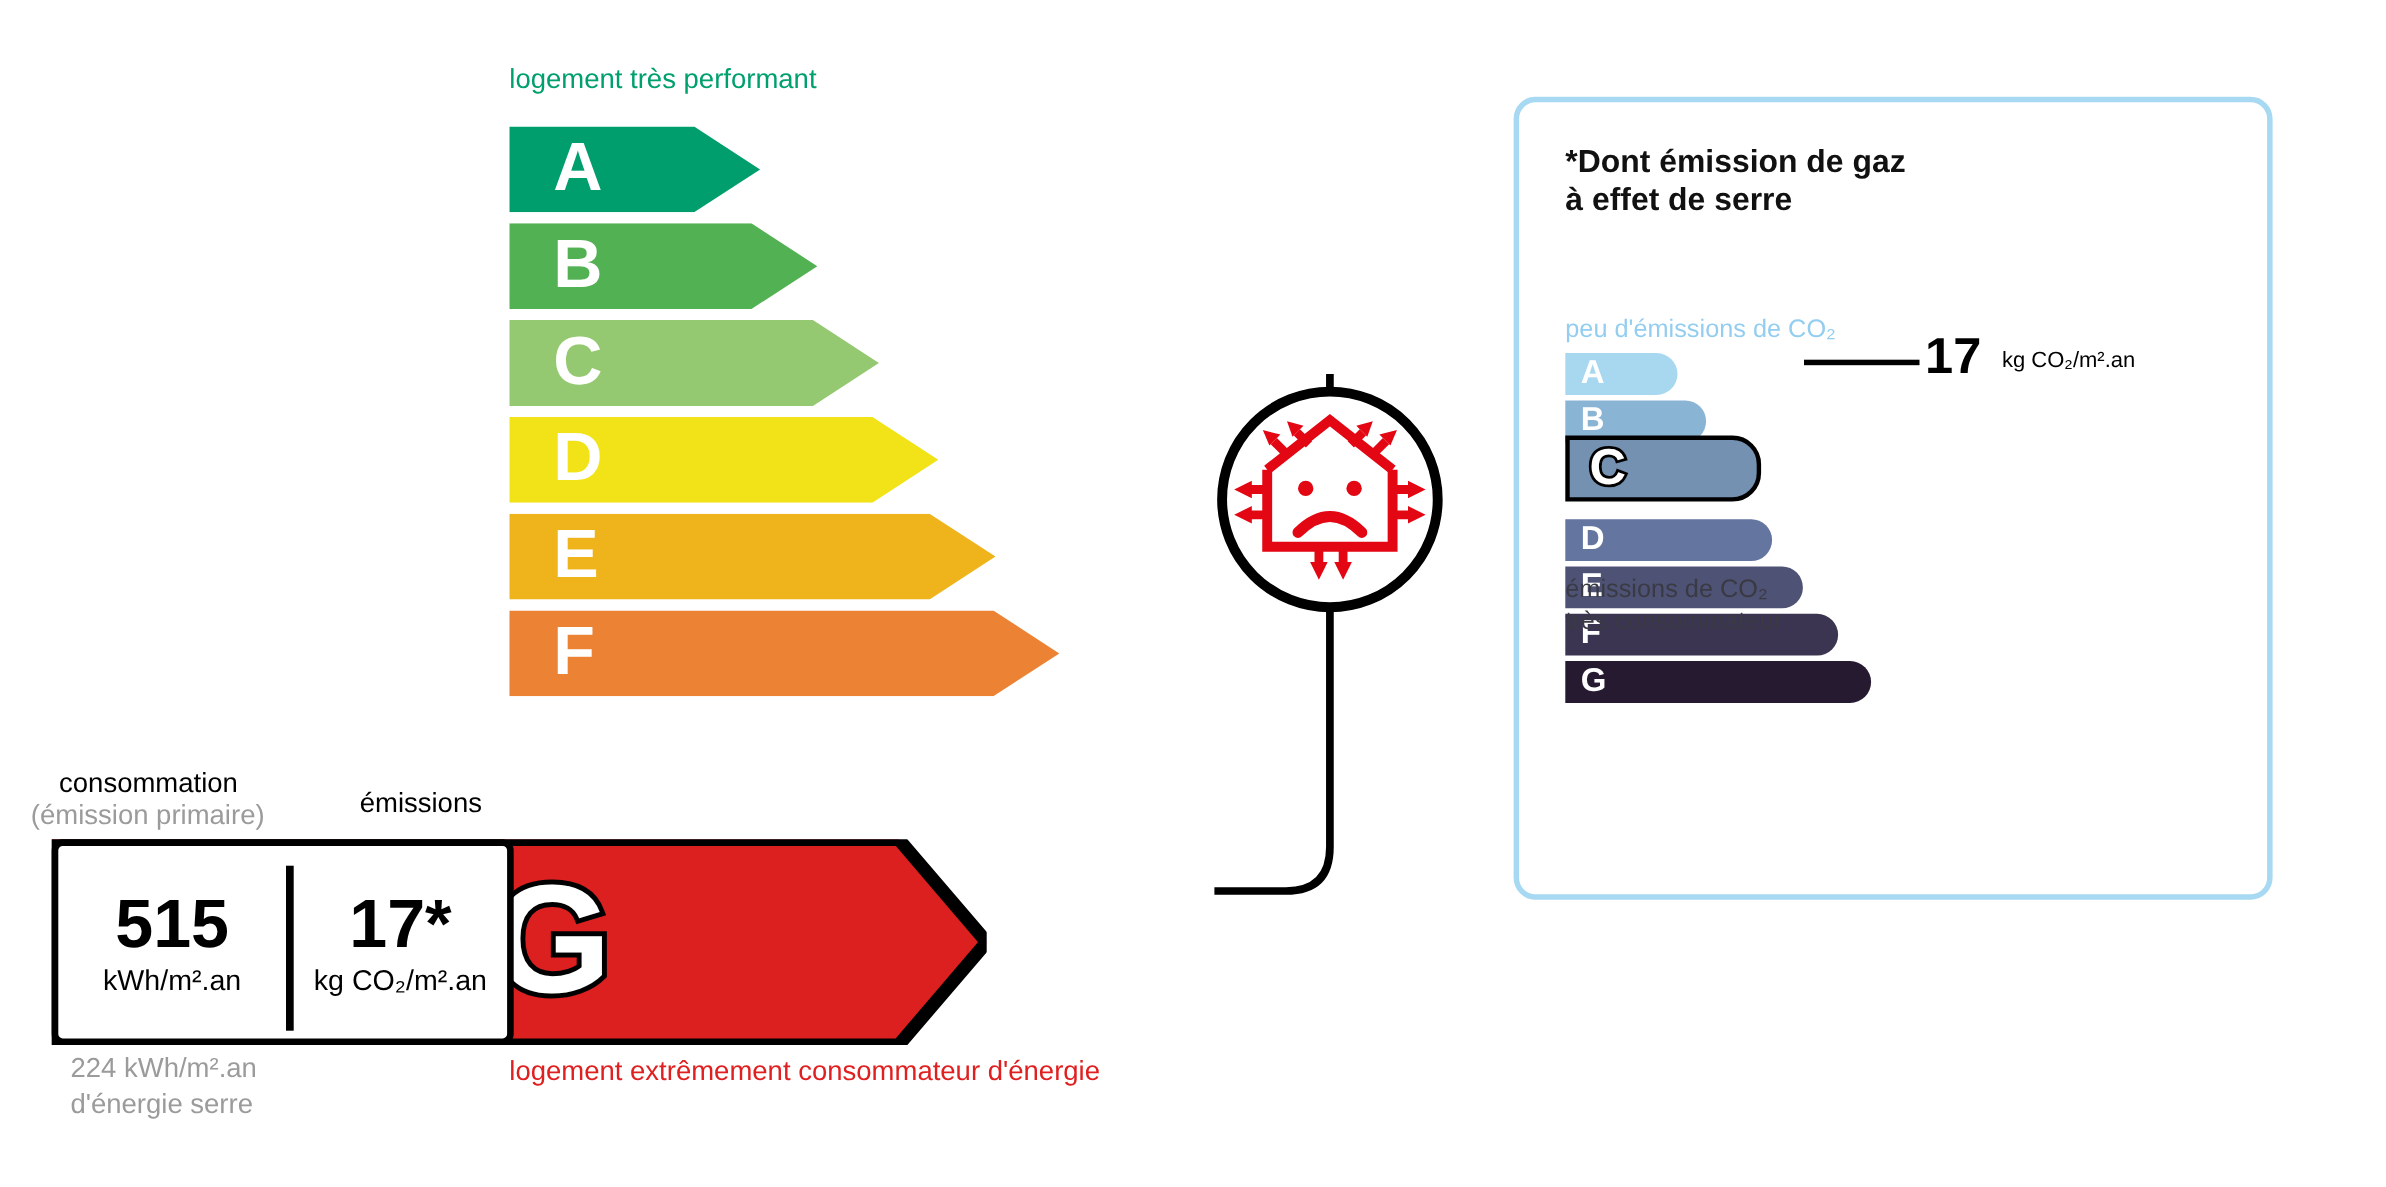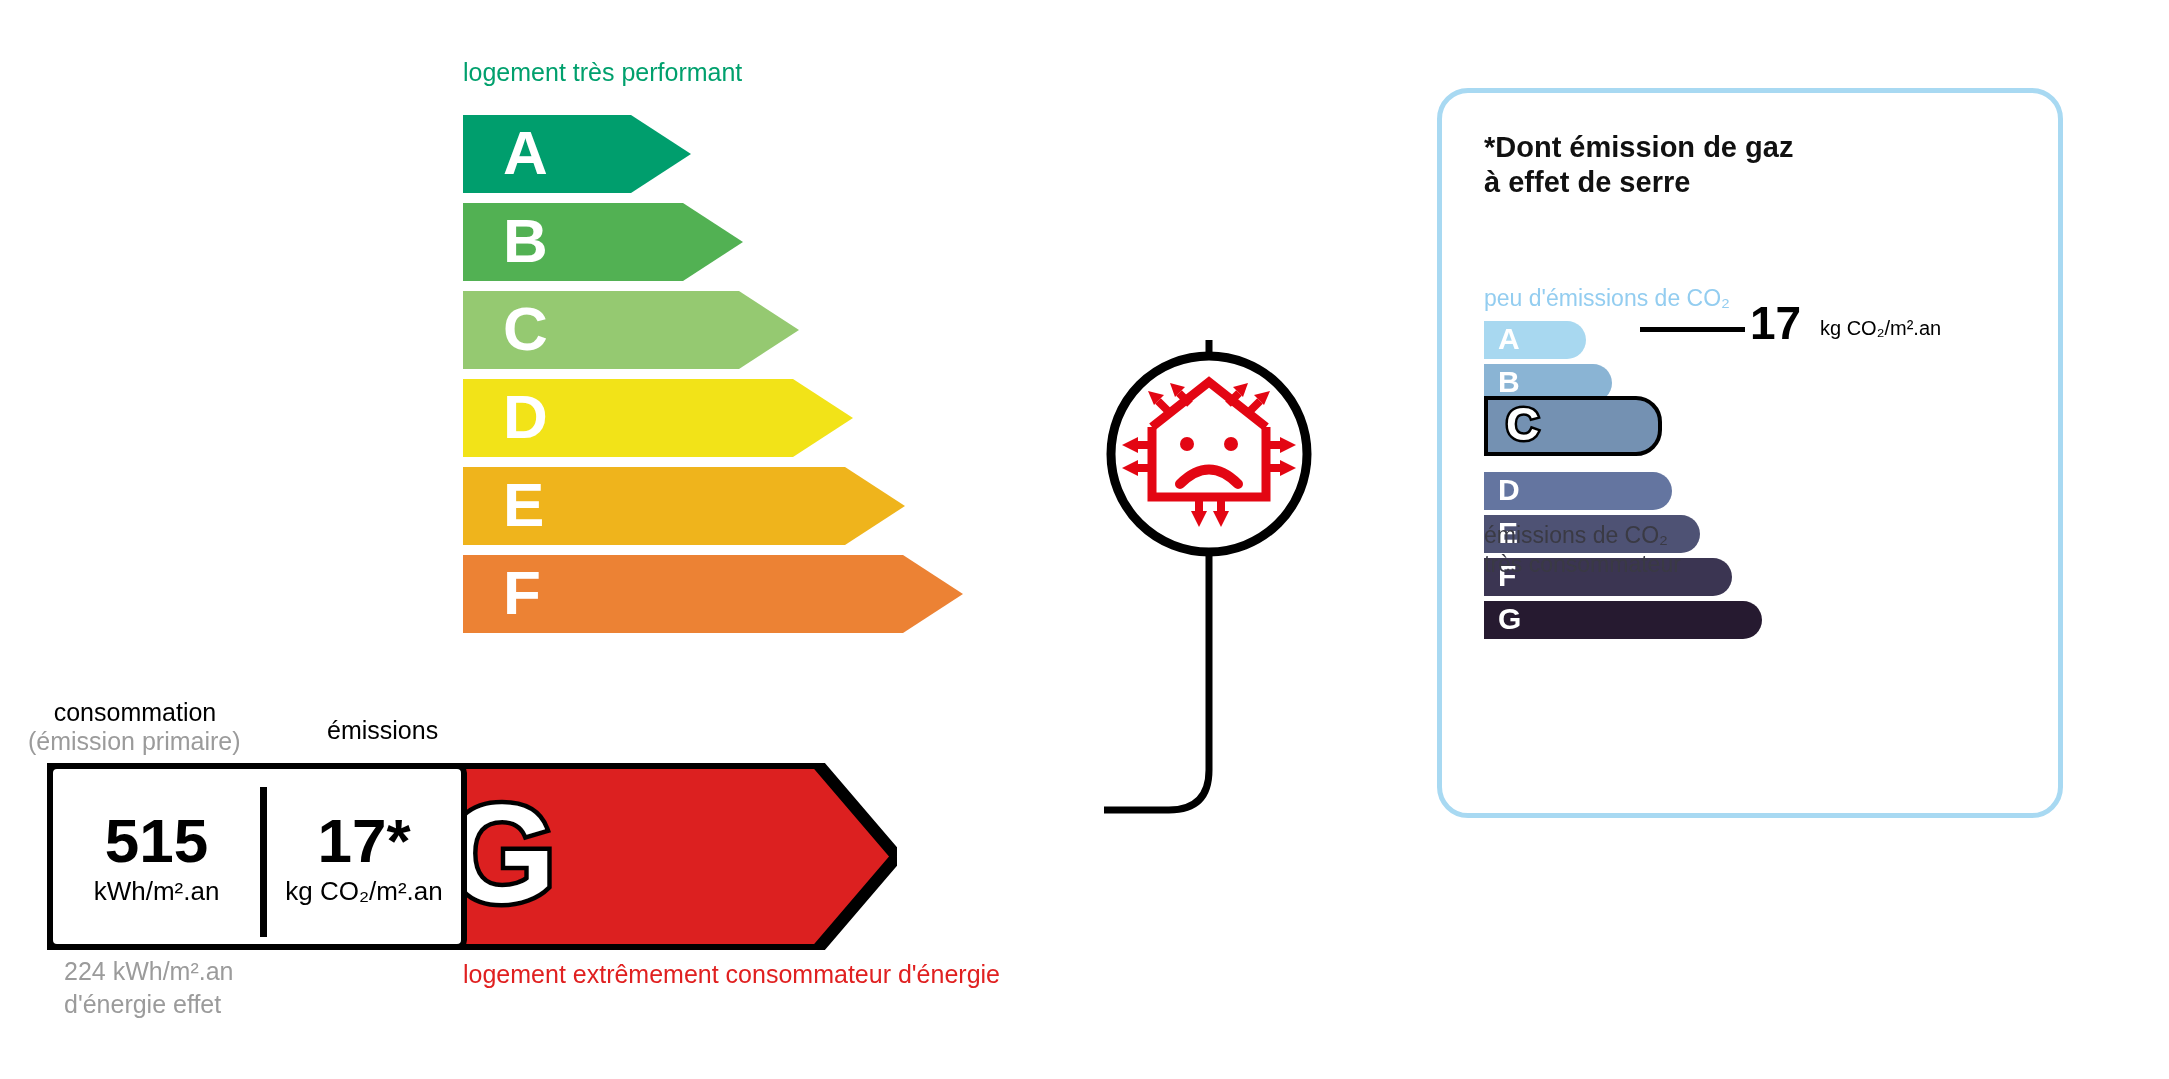--- a/index.html
+++ b/index.html
@@ -32,22 +32,22 @@
   #hdr-conso .sub{color:#9b9b9b;display:block;white-space:nowrap;margin-left:-22px;}
   #hdr-emis{left:295px;top:716px;color:#000;margin-left:32px;}
 
   #final-energy{position:absolute;left:64px;top:955px;font-size:25px;color:#9b9b9b;line-height:1.3;}
 
   
   #house-marker{position:absolute;left:1104px;top:349px;width:210px;height:210px;z-index:7;}
   #leader-line{position:absolute;left:1104px;top:340px;width:260px;height:520px;z-index:5;}
 
   
-  #co2-panel{position:absolute;left:1437px;top:88px;width:626px;height:730px;
-             background:#fff;border:5px solid #a8d9f2;border-radius:31px;box-sizing:border-box;}
+  #co2-panel{position:absolute;left:1376px;top:88px;width:690px;height:730px;
+             background:#fff;border:5px solid #a8d9f2;border-radius:20px;box-sizing:border-box;}
   #co2-title{position:absolute;left:42px;top:37px;font-size:29px;font-weight:bold;color:#111;line-height:1.22;}
   #co2-top-caption{position:absolute;left:42px;top:192px;font-size:23px;color:#93cdf0;}
   #co2-bottom-caption{position:absolute;left:42px;top:428px;font-size:23px;color:#3a3a44;line-height:1.25;}
   .co2-bar{position:absolute;left:42px;height:38px;border-radius:0 19px 19px 0;}
   .co2-bar .cl{position:absolute;left:14px;top:50%;transform:translateY(-54%);
                color:#fff;font-size:30px;font-weight:bold;line-height:1;}
   .co2-bar.sel{border:4px solid #000;border-radius:0 26px 26px 0;box-sizing:border-box;}
   .co2-bar.sel .cl{font-size:46px;left:18px;
     -webkit-text-stroke:5px #000;paint-order:stroke fill;}
   #co2-leader{position:absolute;left:1640px;top:327px;width:105px;height:5px;background:#000;}
@@ -123,21 +123,21 @@
       </div>
       <div class="vdivider"></div>
       <div class="vcell" style="left:214px;width:194px;">
         <div class="vnum">17*</div>
         <div class="vunit">kg CO₂/m².an</div>
       </div>
     </div>
 
     <div id="final-energy">
       <div>224 kWh/m².an</div>
-      <div>d'énergie effet</div>
+      <div>d'énergie serre</div>
     </div>
   </div>
 
   <svg id="leader-line" viewBox="0 0 260 520">
     <path d="M105 0 L105 430 Q105 470 65 470 L-30 470" fill="none" stroke="#000" stroke-width="7"></path>
   </svg>
 
   <svg id="house-marker" viewBox="0 0 210 210">
     <circle cx="105" cy="105" r="98" fill="#ffffff" stroke="#000000" stroke-width="9"></circle>
     <g fill="none" stroke="#E30613" stroke-width="9" stroke-linecap="butt">

